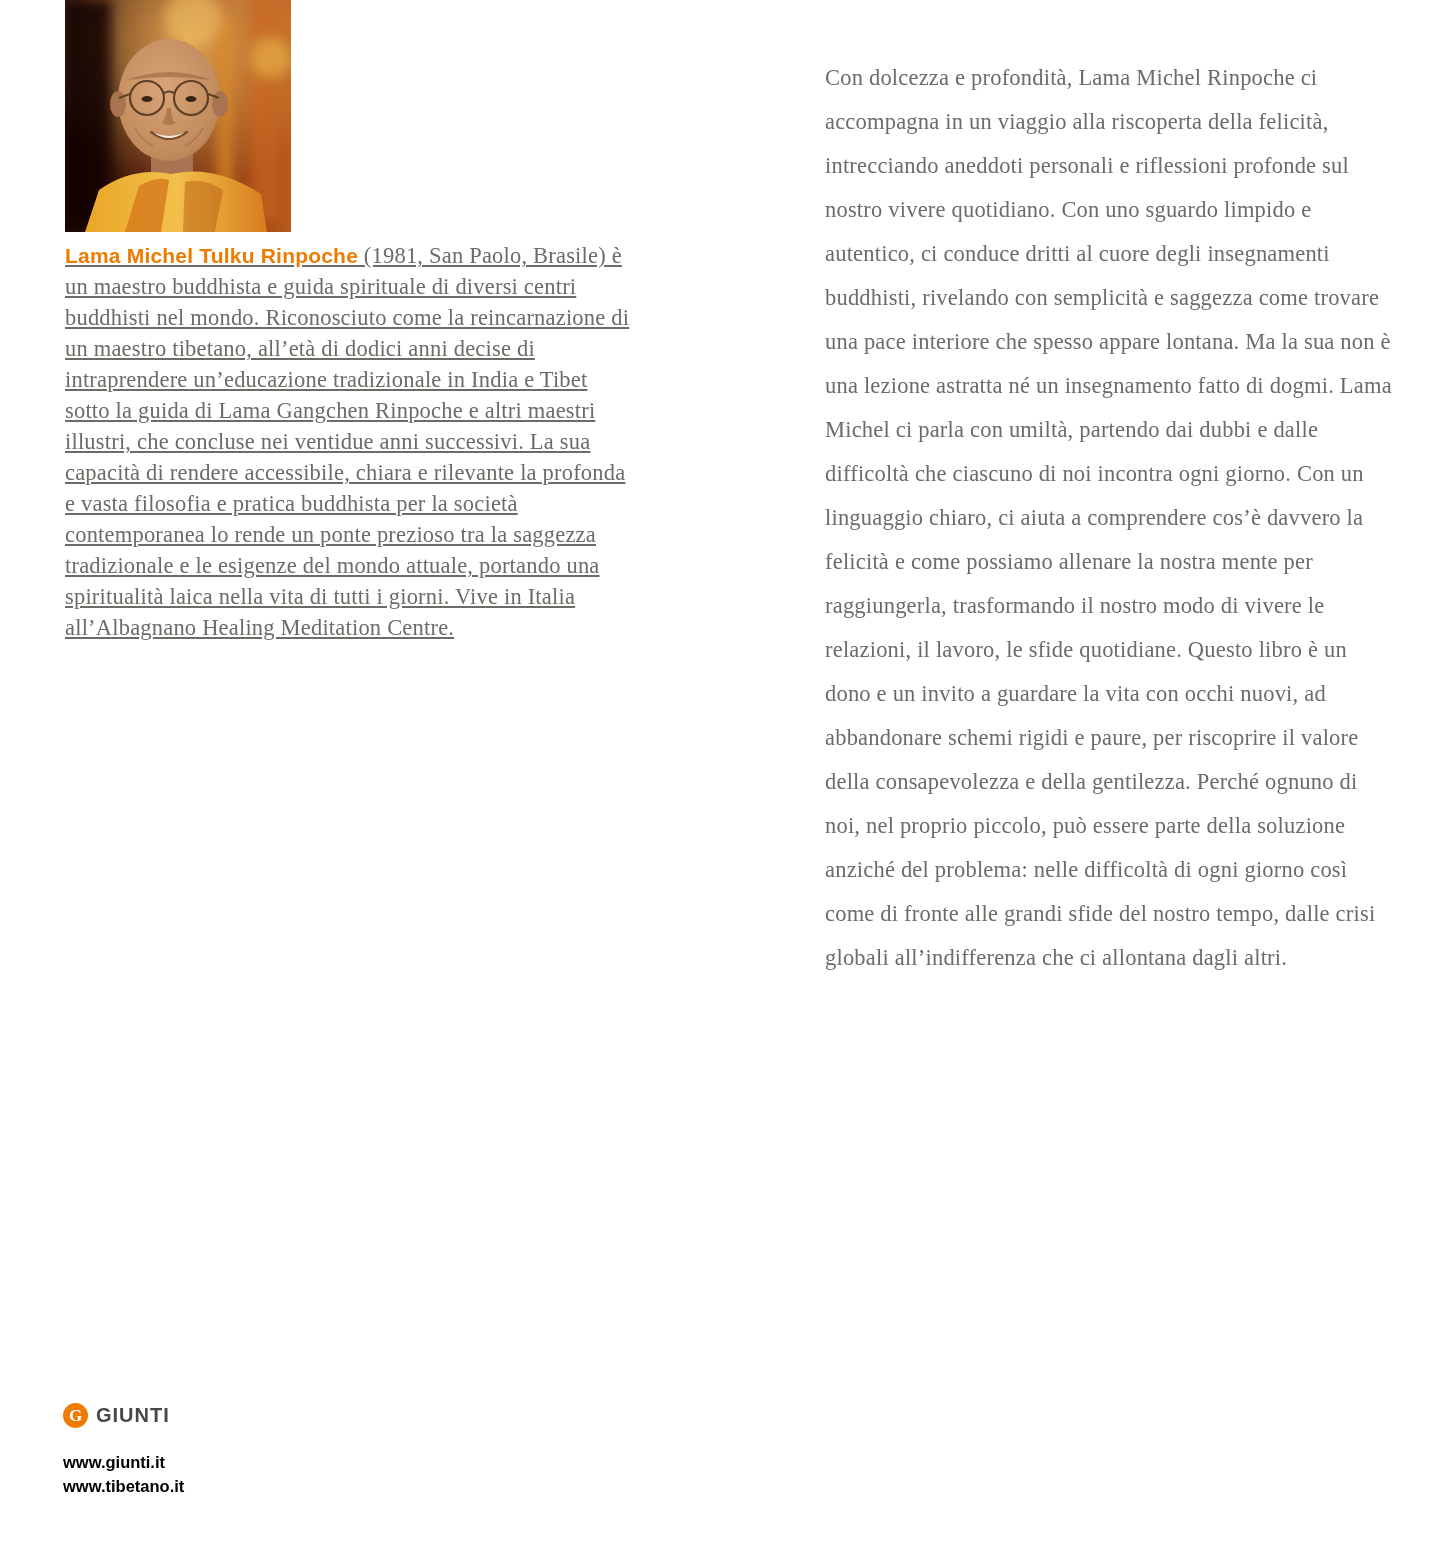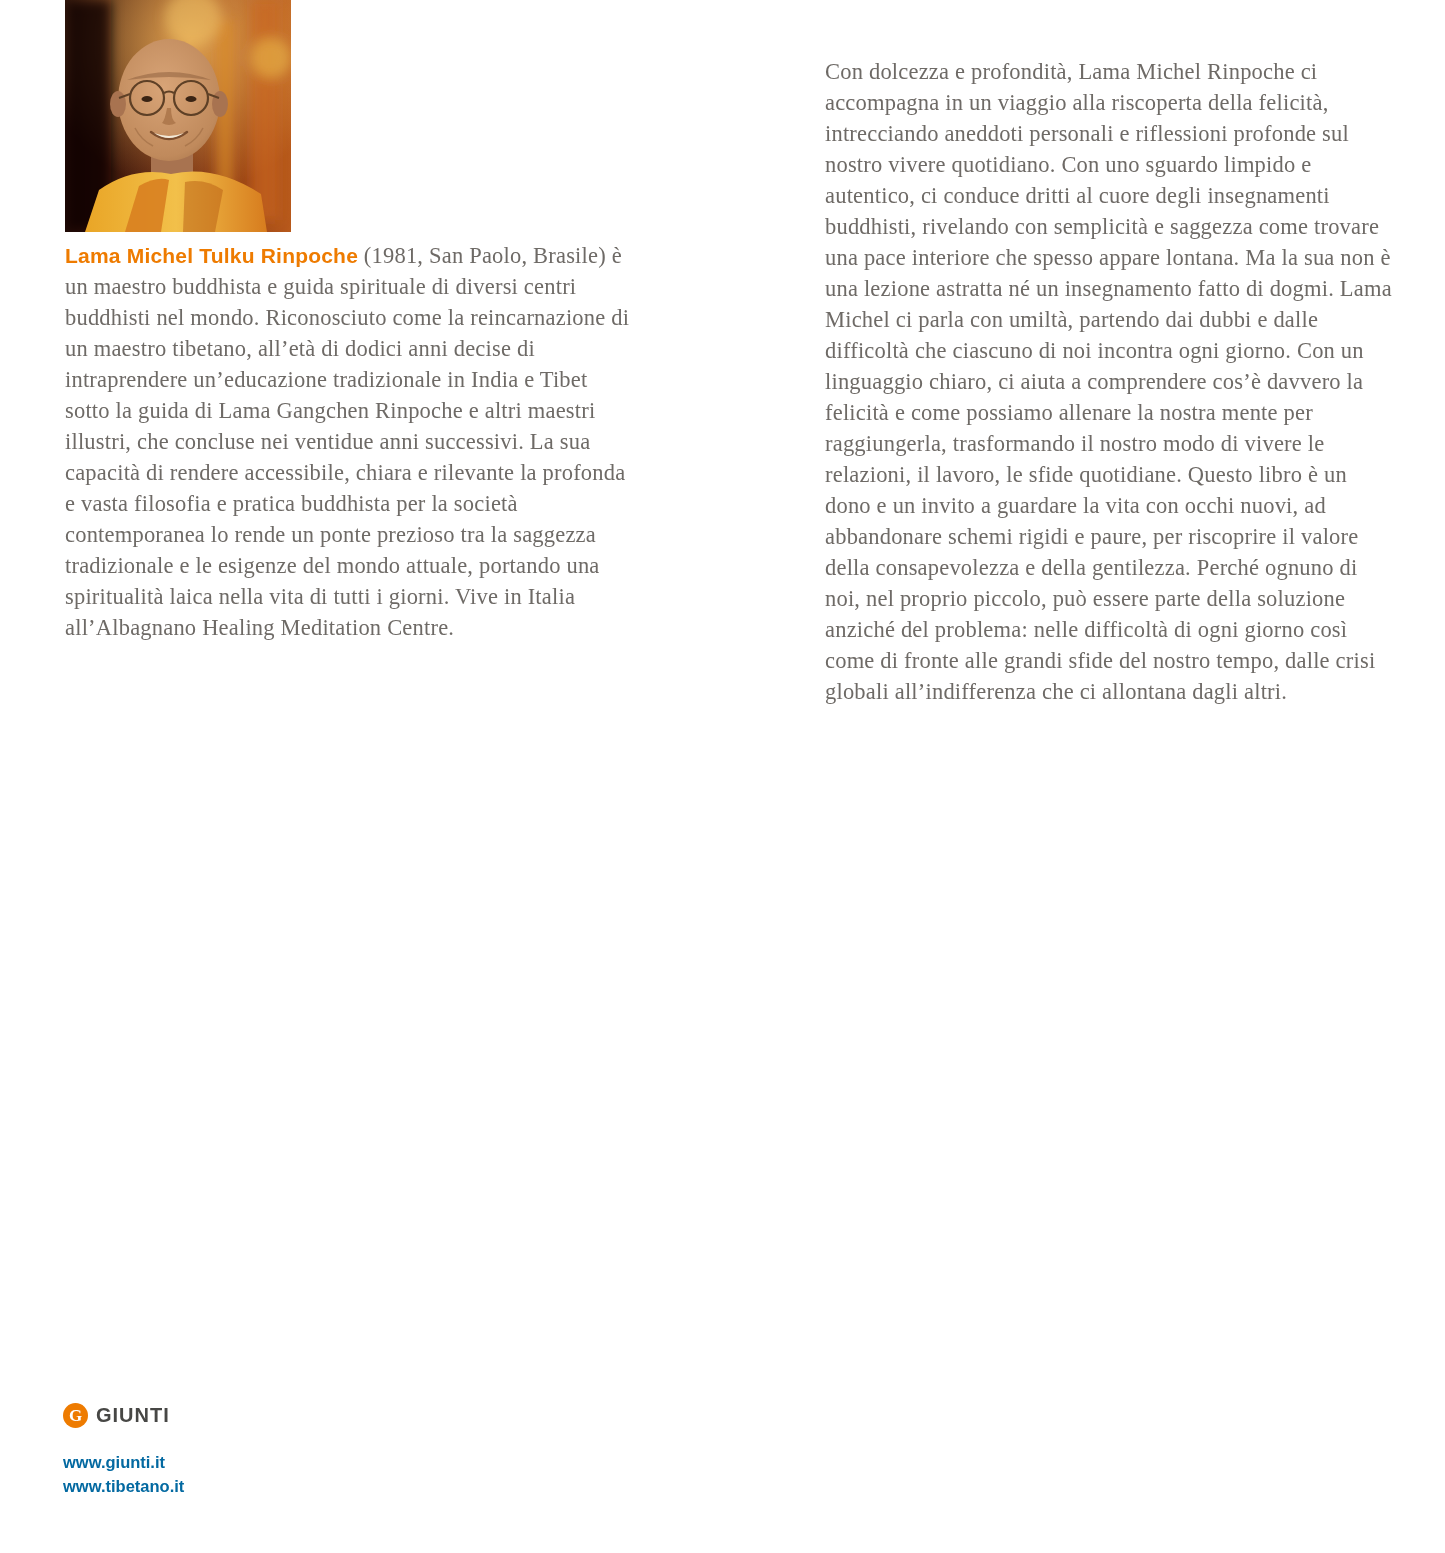--- a/index.html
+++ b/index.html
@@ -17,32 +17,33 @@
   }
   .photo svg{display:block;width:100%;height:100%;}
   .bio{
     position:absolute;left:65px;top:240px;
     width:568px;
     margin:0;
     font-size:22.5px;line-height:31px;
     letter-spacing:0.2px;
     color:#6e6a66;
     text-align:left;
+    text-decoration:underline;
   }
   .bio-lead{
     font-family:"Liberation Sans", sans-serif;
     font-weight:bold;
     color:#ee7b00;
     font-size:21px;
   }
   .description{
     position:absolute;left:825px;top:56px;
     width:572px;
     margin:0;
-    font-size:22.5px;line-height:31px;
+    font-size:22.5px;line-height:44px;
     letter-spacing:0.2px;
     color:#6e6a66;
     text-align:left;
   }
   .footer{
     position:absolute;left:63px;top:1403px;
   }
   .logo-row{
     display:flex;align-items:center;gap:8px;
   }
@@ -60,21 +61,21 @@
     font-weight:bold;
     font-size:20px;
     letter-spacing:1px;
     color:#474745;
   }
   .links{
     margin-top:22px;
     font-family:"Liberation Sans", sans-serif;
     font-weight:bold;
     font-size:16.5px;
-    color:#0369a1;
+    color:#000000;
     line-height:24px;
   }
   .links div{white-space:nowrap;}
 </style>
 </head>
 <body>
 
 <div class="page">
 
   <div class="photo">

